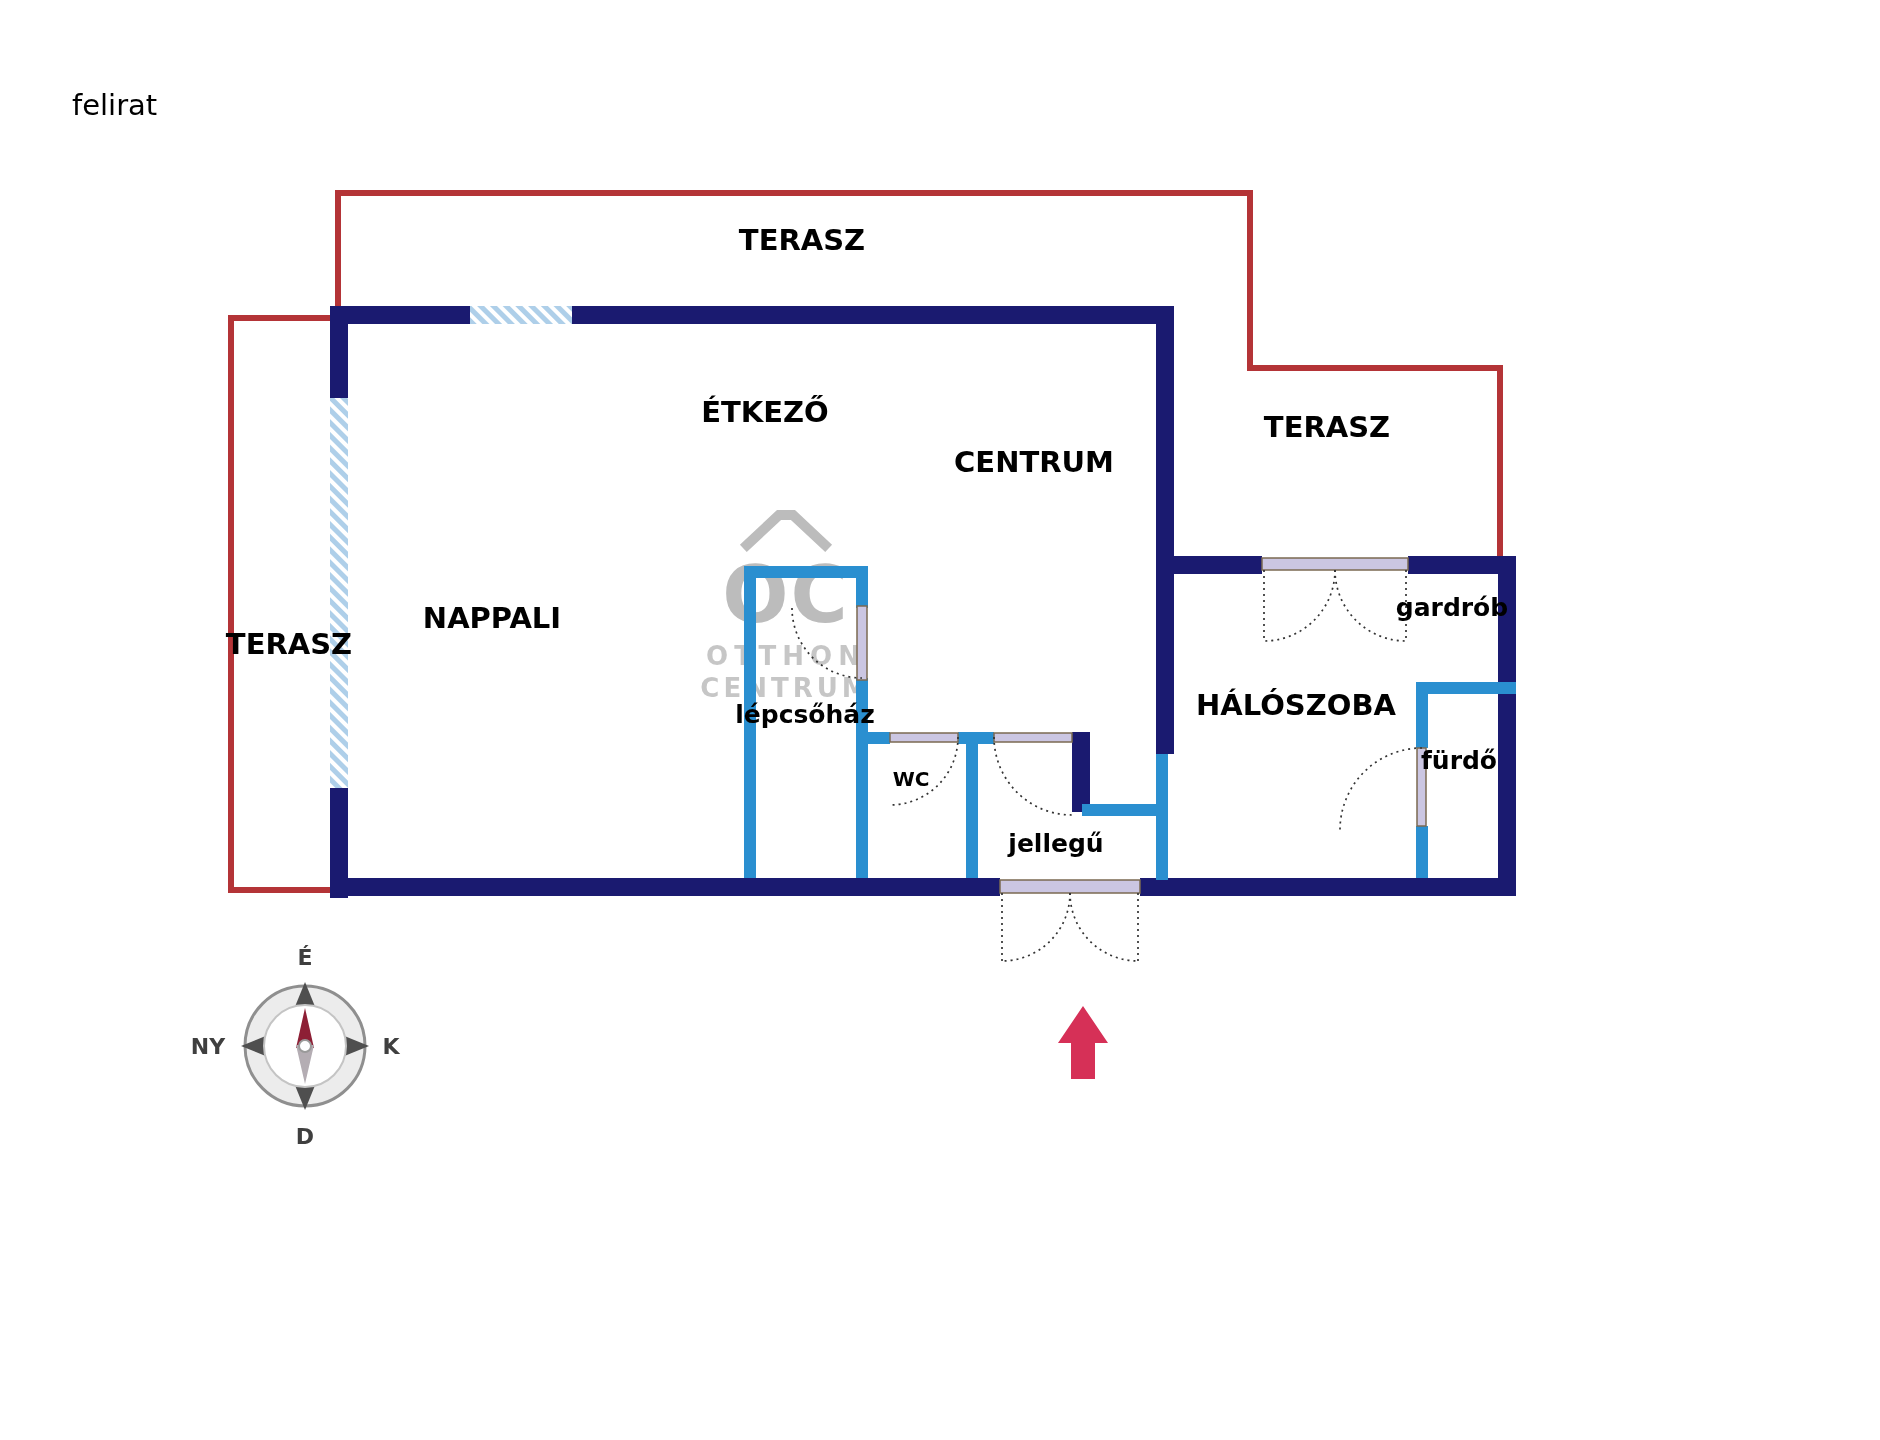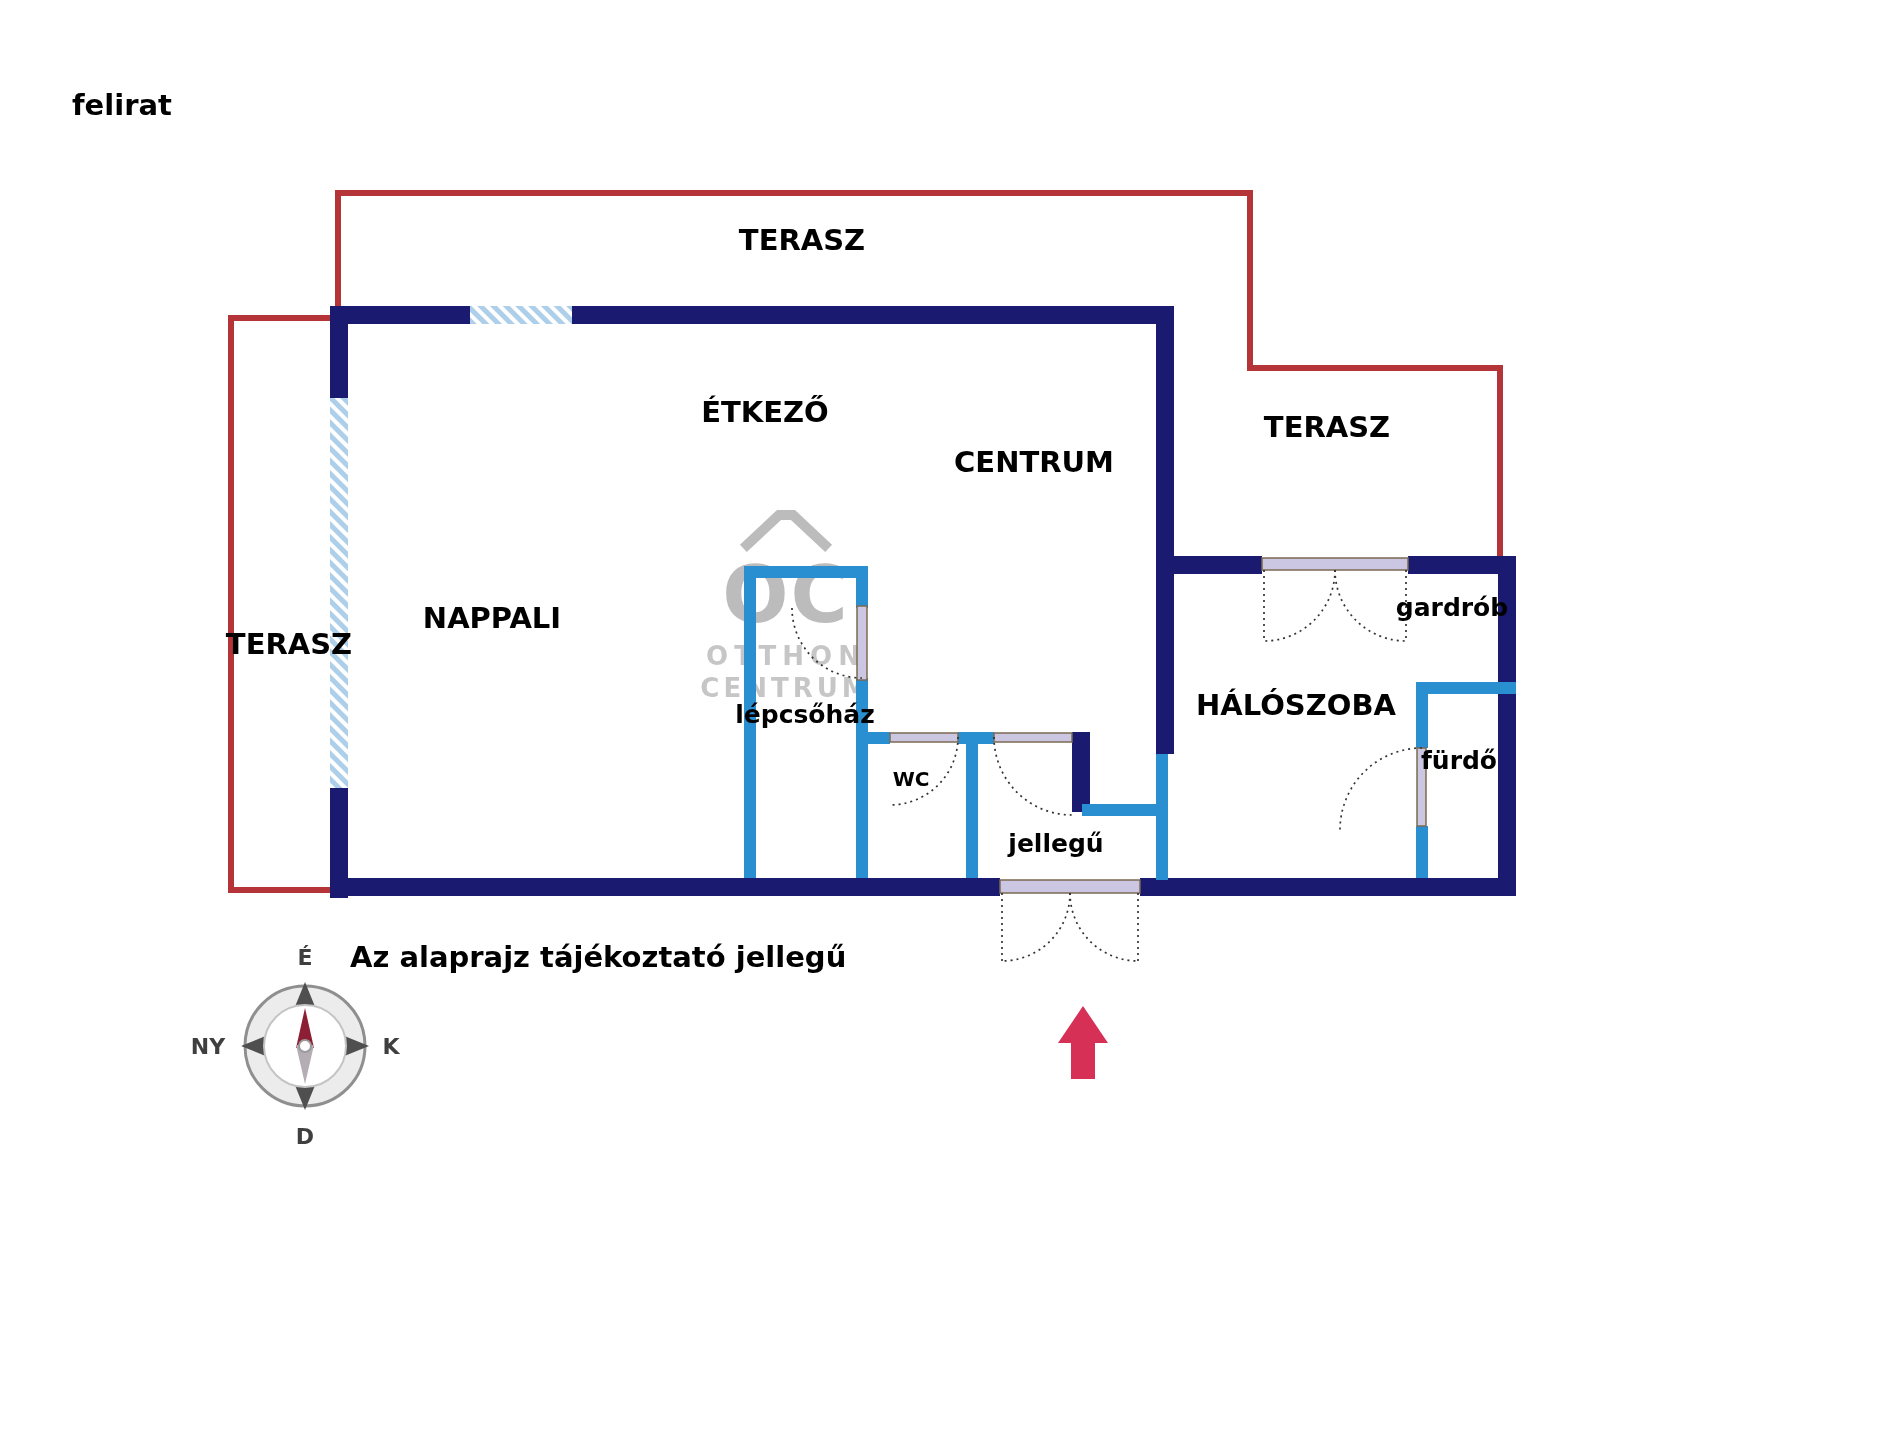--- a/index.html
+++ b/index.html
@@ -16,21 +16,21 @@
     font-family:"DejaVu Sans","Liberation Sans",sans-serif;color:var(--text);
   }
   .plan-svg{position:absolute;left:0;top:0;}
   .label{
     position:absolute;transform:translate(-50%,-50%);
     font-weight:bold;white-space:nowrap;color:var(--text);
   }
   .lg{font-size:29px;margin-top:16px;}
   .sm{font-size:25px;}
   .heading{
-    position:absolute;left:72px;top:88px;font-weight:bold;font-size:29px;
+    position:absolute;left:72px;top:88px;font-weight:normal;font-size:29px;
   }
   .disclaimer{
     position:absolute;left:350px;top:940px;font-weight:bold;font-size:29px;white-space:nowrap;
   }
   .compass-label{
     position:absolute;transform:translate(-50%,-50%);
     font-weight:bold;font-size:22px;color:#3f3f3f;white-space:nowrap;
   }
 </style>
 </head>
@@ -122,21 +122,20 @@
       <polygon fill="var(--compass-points)" points="241,1046 273,1033 273,1059"></polygon>
       <polygon fill="var(--compass-points)" points="369,1046 337,1033 337,1059"></polygon>
       <circle cx="305" cy="1046" r="41" fill="#ffffff" stroke="#c4c4c4" stroke-width="2"></circle>
       <polygon fill="var(--needle)" points="305,1008 296,1048 314,1048"></polygon>
       <polygon fill="#b4adb3" points="305,1084 296,1045 314,1045"></polygon>
       <circle cx="305" cy="1046" r="6" fill="#ffffff" stroke="#9a9a9a" stroke-width="2"></circle>
     </g>
   </svg>
 
   <div class="heading">felirat</div>
-  <div class="disclaimer">Az alaprajz tájékoztató jellegű</div>
 
   <div class="label lg" style="left:802px;top:224px">TERASZ</div>
   <div class="label lg" style="left:1327px;top:411px">TERASZ</div>
   <div class="label lg" style="left:289px;top:628px">TERASZ</div>
   <div class="label lg" style="left:765px;top:396px">ÉTKEZŐ</div>
   <div class="label lg" style="left:1034px;top:446px">CENTRUM</div>
   <div class="label lg" style="left:492px;top:602px">NAPPALI</div>
   <div class="label sm" style="left:805px;top:714px">lépcsőház</div>
   <div class="label lg" style="left:911px;top:763px;font-size:20px">WC</div>
   <div class="label sm" style="left:1056px;top:843px">jellegű</div>

